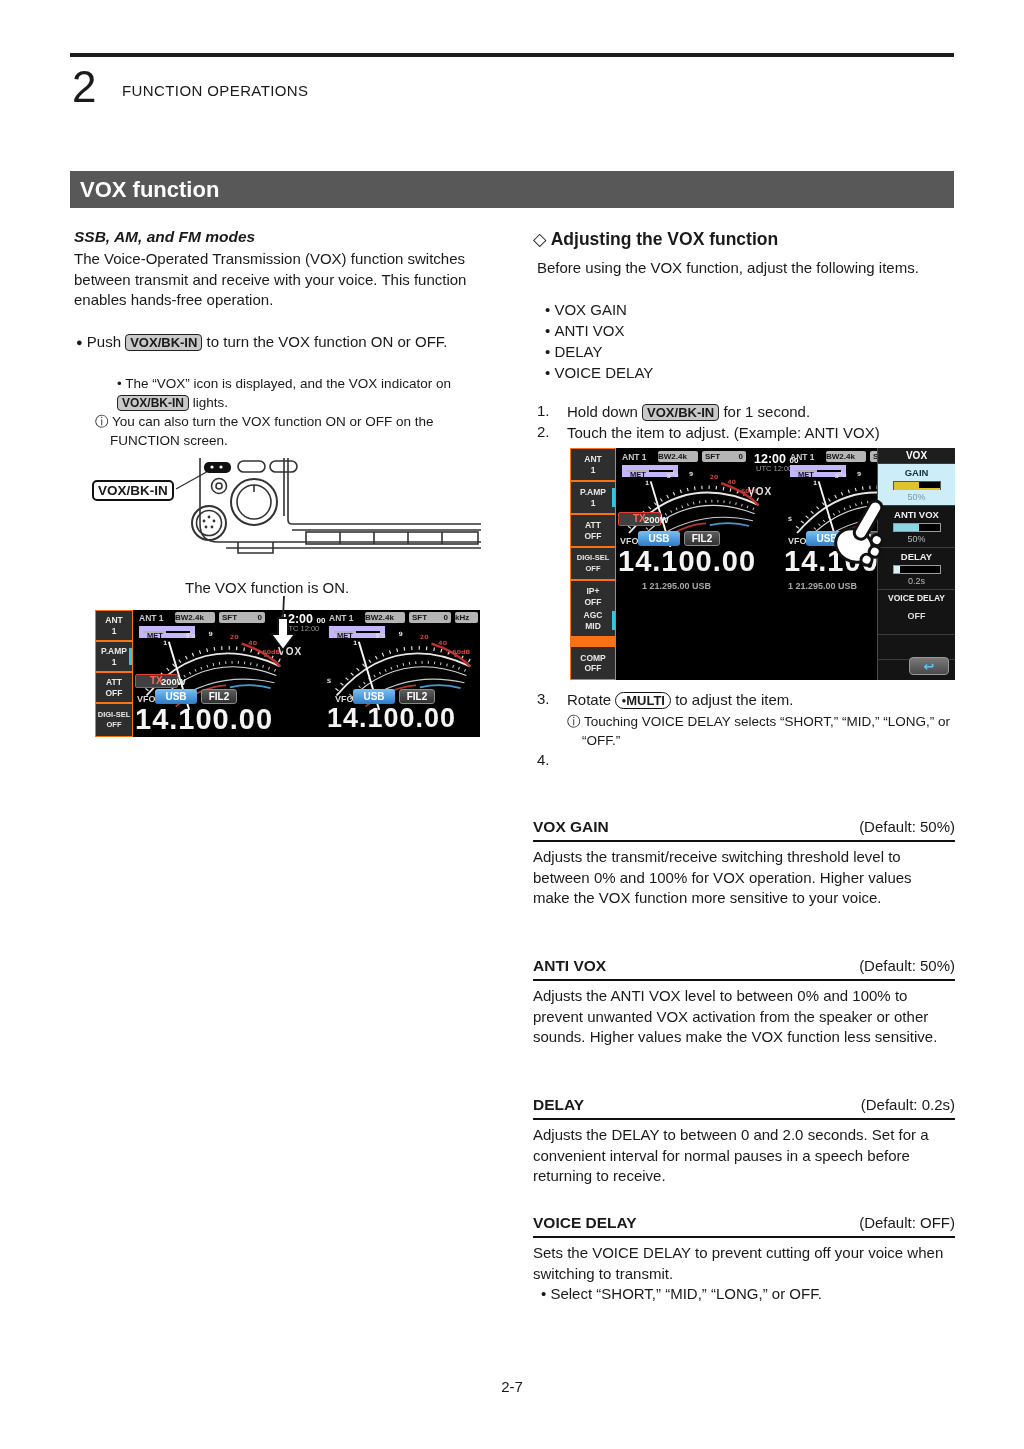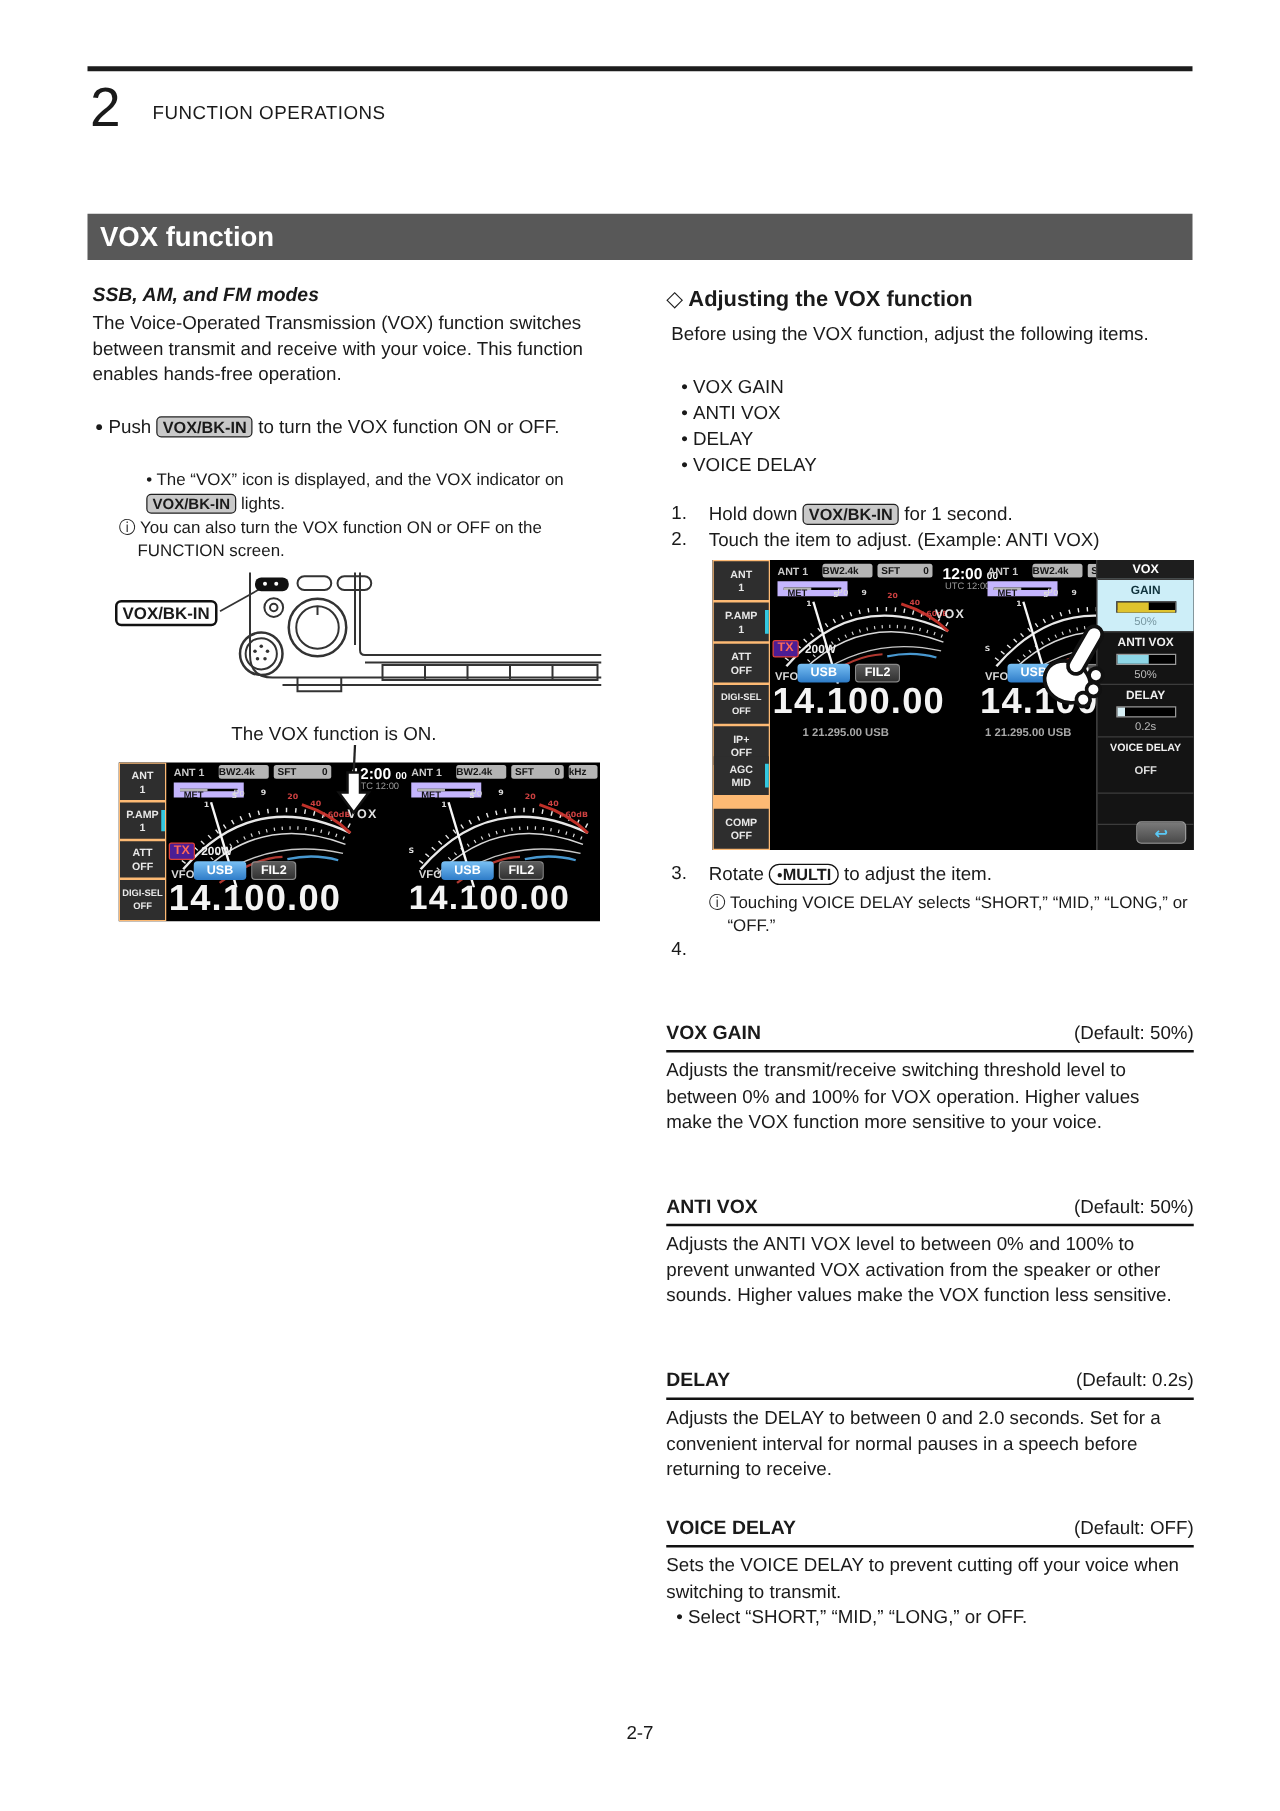--- a/index.html
+++ b/index.html
@@ -24,37 +24,37 @@
   .numcol{position:absolute;width:26px;font-size:15px;}
   .callout{position:absolute;border:2.2px solid #111;border-radius:5px;padding:0 4px;
            font-weight:bold;font-size:13.5px;line-height:17px;background:#fff;}
   
   .sec{position:absolute;width:422px;border-bottom:2px solid #111;padding-bottom:4px;}
   .sec .t{font-weight:bold;font-size:15.5px;}
   .sec .d{float:right;font-size:15px;}
   .footer{position:absolute;left:0;top:1378px;width:1024px;text-align:center;font-size:15px;}
   
   .lcd{position:absolute;background:#000;overflow:hidden;}
-  .sbcol{position:absolute;left:0;top:0;bottom:0;background:#fdba74;}
+  .sbcol{position:absolute;left:0;top:0;bottom:0;background:#f97316;}
   .sbtn{position:absolute;left:1px;background:#2e2e2e;color:#e8e8e8;text-align:center;
         font-size:8.5px;font-weight:bold;line-height:10.5px;display:flex;flex-direction:column;justify-content:center;}
   .sbtn.tick::after{content:"";position:absolute;right:0;top:20%;width:3px;height:60%;background:#32c8e0;}
   .lcdtxt{position:absolute;color:#c9c9c9;font-size:8.5px;font-weight:bold;white-space:nowrap;}
   .chip{position:absolute;background:#b5b5b5;color:#151515;font-size:8px;font-weight:bold;
         border-radius:2px;text-align:left;line-height:11px;white-space:nowrap;}
   .sftchip{display:flex;justify-content:space-between;padding:0 3px;box-sizing:border-box;text-align:left;}
   .metbox{position:absolute;border:5px solid #c4b5fd;height:12px;display:flex;box-sizing:border-box;}
   .metchip{background:#b5b5b5;color:#151515;font-weight:bold;font-size:7.5px;line-height:10px;padding:0 3px;}
   .metpo{color:#ddd;font-size:7.5px;line-height:10px;padding:0 21px;font-family:Liberation Mono, monospace;}
   .time{position:absolute;color:#fff;font-weight:bold;font-size:12.5px;white-space:nowrap;}
   .time small{font-size:8px;font-weight:bold;}
   .utc{position:absolute;color:#999;font-size:7.5px;white-space:nowrap;}
   .voxind{position:absolute;color:#e2e2e2;font-size:10px;font-weight:bold;letter-spacing:1px;}
   .txchip{position:absolute;border:1.5px solid #e04038;color:#ff6a58;font-weight:bold;font-size:10px;
-          border-radius:2px;padding:0 3px;line-height:12px;background:#4c1d95;}
+          border-radius:2px;padding:0 14px;line-height:12px;background:#404040;}
   .pw{position:absolute;color:#f0f0f0;font-weight:bold;font-size:9.5px;}
   .vfo{position:absolute;color:#d8d8d8;font-size:9px;font-weight:bold;}
   .usb{position:absolute;background:linear-gradient(#79c0f4,#2e7cc8);color:#fff;font-weight:bold;
        font-size:10px;border-radius:3px;text-align:center;line-height:15px;}
   .fil{position:absolute;background:linear-gradient(#5c5c5c,#313131);border:1px solid #8a8a8a;color:#fff;
        font-weight:bold;font-size:10px;border-radius:3px;text-align:center;line-height:13px;box-sizing:border-box;}
   .freq{position:absolute;color:#f4f4f4;font-weight:bold;font-size:29px;letter-spacing:1px;white-space:nowrap;}
   .subfreq{position:absolute;color:#a8a8a8;font-size:9px;font-weight:bold;white-space:nowrap;}
   .meter{position:absolute;}
   .clip{position:absolute;overflow:hidden;}

